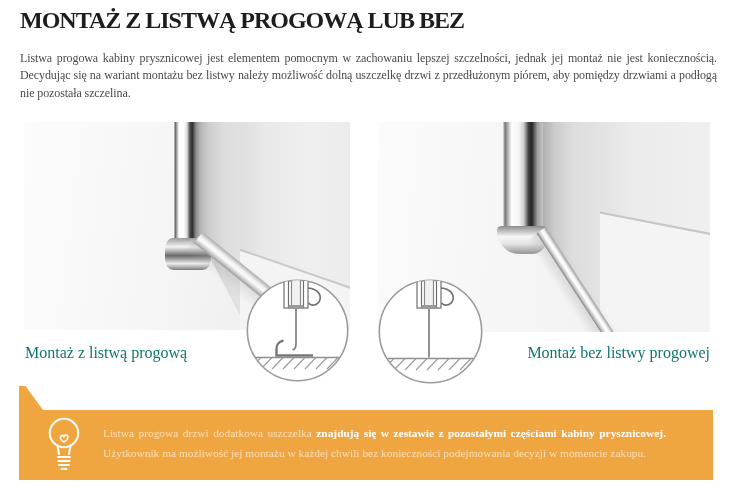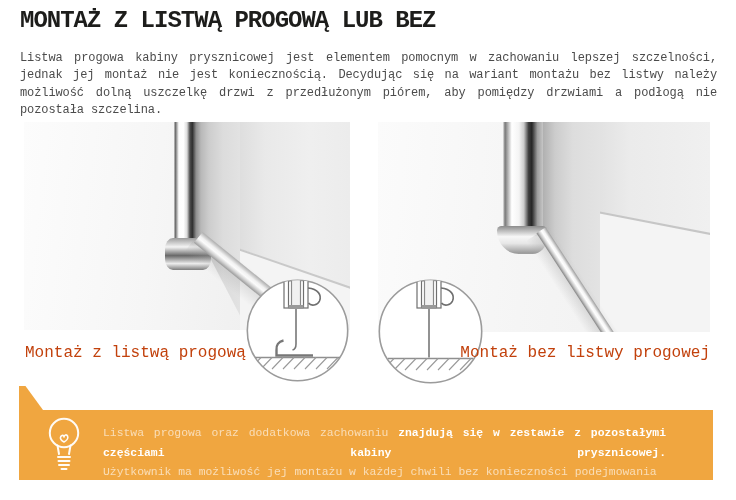--- a/index.html
+++ b/index.html
@@ -1,19 +1,19 @@
 <!DOCTYPE html>
 <html><head>
 <meta charset="utf-8">
 <style>
   * { margin:0; padding:0; box-sizing:border-box; }
   html,body { background:#fff; }
   .page {
     position:relative; width:736px; height:500px; overflow:hidden;
-    background:#fff; font-family:Liberation Mono, monospace;padding-left:11px;
+    background:#fff; font-family:Liberation Serif, serif;padding-left:11px;
   }
   
   .title {
     position:absolute; left:20px; top:7px; width:660px;
     font-size:24px; line-height:27px; font-weight:bold;
     letter-spacing:-1px; color:#1d1d1b; white-space:nowrap;
   }
   .intro {
     position:absolute; left:20px; top:50px; width:697px;
     font-size:12px; line-height:17.4px; color:#4b4b4b;
@@ -86,21 +86,21 @@
   .rp-strip-soft {
     left:128px; top:156px; width:140px; height:28px; transform:rotate(57deg);
     background:linear-gradient(180deg,rgba(170,170,170,0) 0%,rgba(170,170,170,0.38) 50%,rgba(170,170,170,0) 100%);
   }
   .rp-strip {
     left:133px; top:158px; width:132px; height:11px; transform:rotate(57deg);
     background:linear-gradient(180deg,#a9a9a9 5%,#f4f4f4 32%,#ffffff 52%,#c9c9c9 78%,#8f8f8f 96%);
   }
 
   
-  .caption { position:absolute; top:344px; font-size:16px; color:#c2410c; }
+  .caption { position:absolute; top:344px; font-size:16px; color:#0f766e; }
   .caption-left  { left:25px; }
   .caption-right { right:26px; text-align:right; }
 
   
   .inset { position:absolute; }
   .inset-left  { left:245px; top:278px; width:105px; height:105px; }
   .inset-right { left:377px; top:278px; width:107px; height:107px; }
   .inset svg { display:block; width:100%; height:100%; }
 
   
@@ -207,18 +207,18 @@
       <circle cx="22" cy="17" r="14.2"></circle>
       <path d="M22,26 c-2.5,-1.2 -4.5,-3.5 -3.2,-5.5 c1.2,-1.8 3.2,-1.4 3.2,0.6 c0,-2.6 2.8,-2.8 3.6,-1 c0.9,2.2 -1.1,4.7 -3.6,5.9 z" stroke-width="1.6"></path>
       <path d="M15.5,29.5 L17,38"></path>
       <path d="M28.5,29.5 L27,38"></path>
       <path d="M16,41 h12"></path>
       <path d="M16.5,45 h11"></path>
       <path d="M17,49 h10"></path>
       <path d="M19.5,53 h5"></path>
     </svg>
     <div class="note-text">
-      <div class="note-line1"><span>Listwa progowa oraz dodatkowa zachowaniu</span> <span class="b">znajdują się w zestawie z pozostałymi częściami kabiny prysznicowej.</span></div>
+      <div class="note-line1"><span>Listwa progowa drzwi dodatkowa uszczelka</span> <span class="b">znajdują się w zestawie z pozostałymi częściami kabiny prysznicowej.</span></div>
       <div class="note-line2">Użytkownik ma możliwość jej montażu w każdej chwili bez konieczności podejmowania decyzji w momencie zakupu.</div>
     </div>
   </div>
 
 </div>
 
 </body></html>

